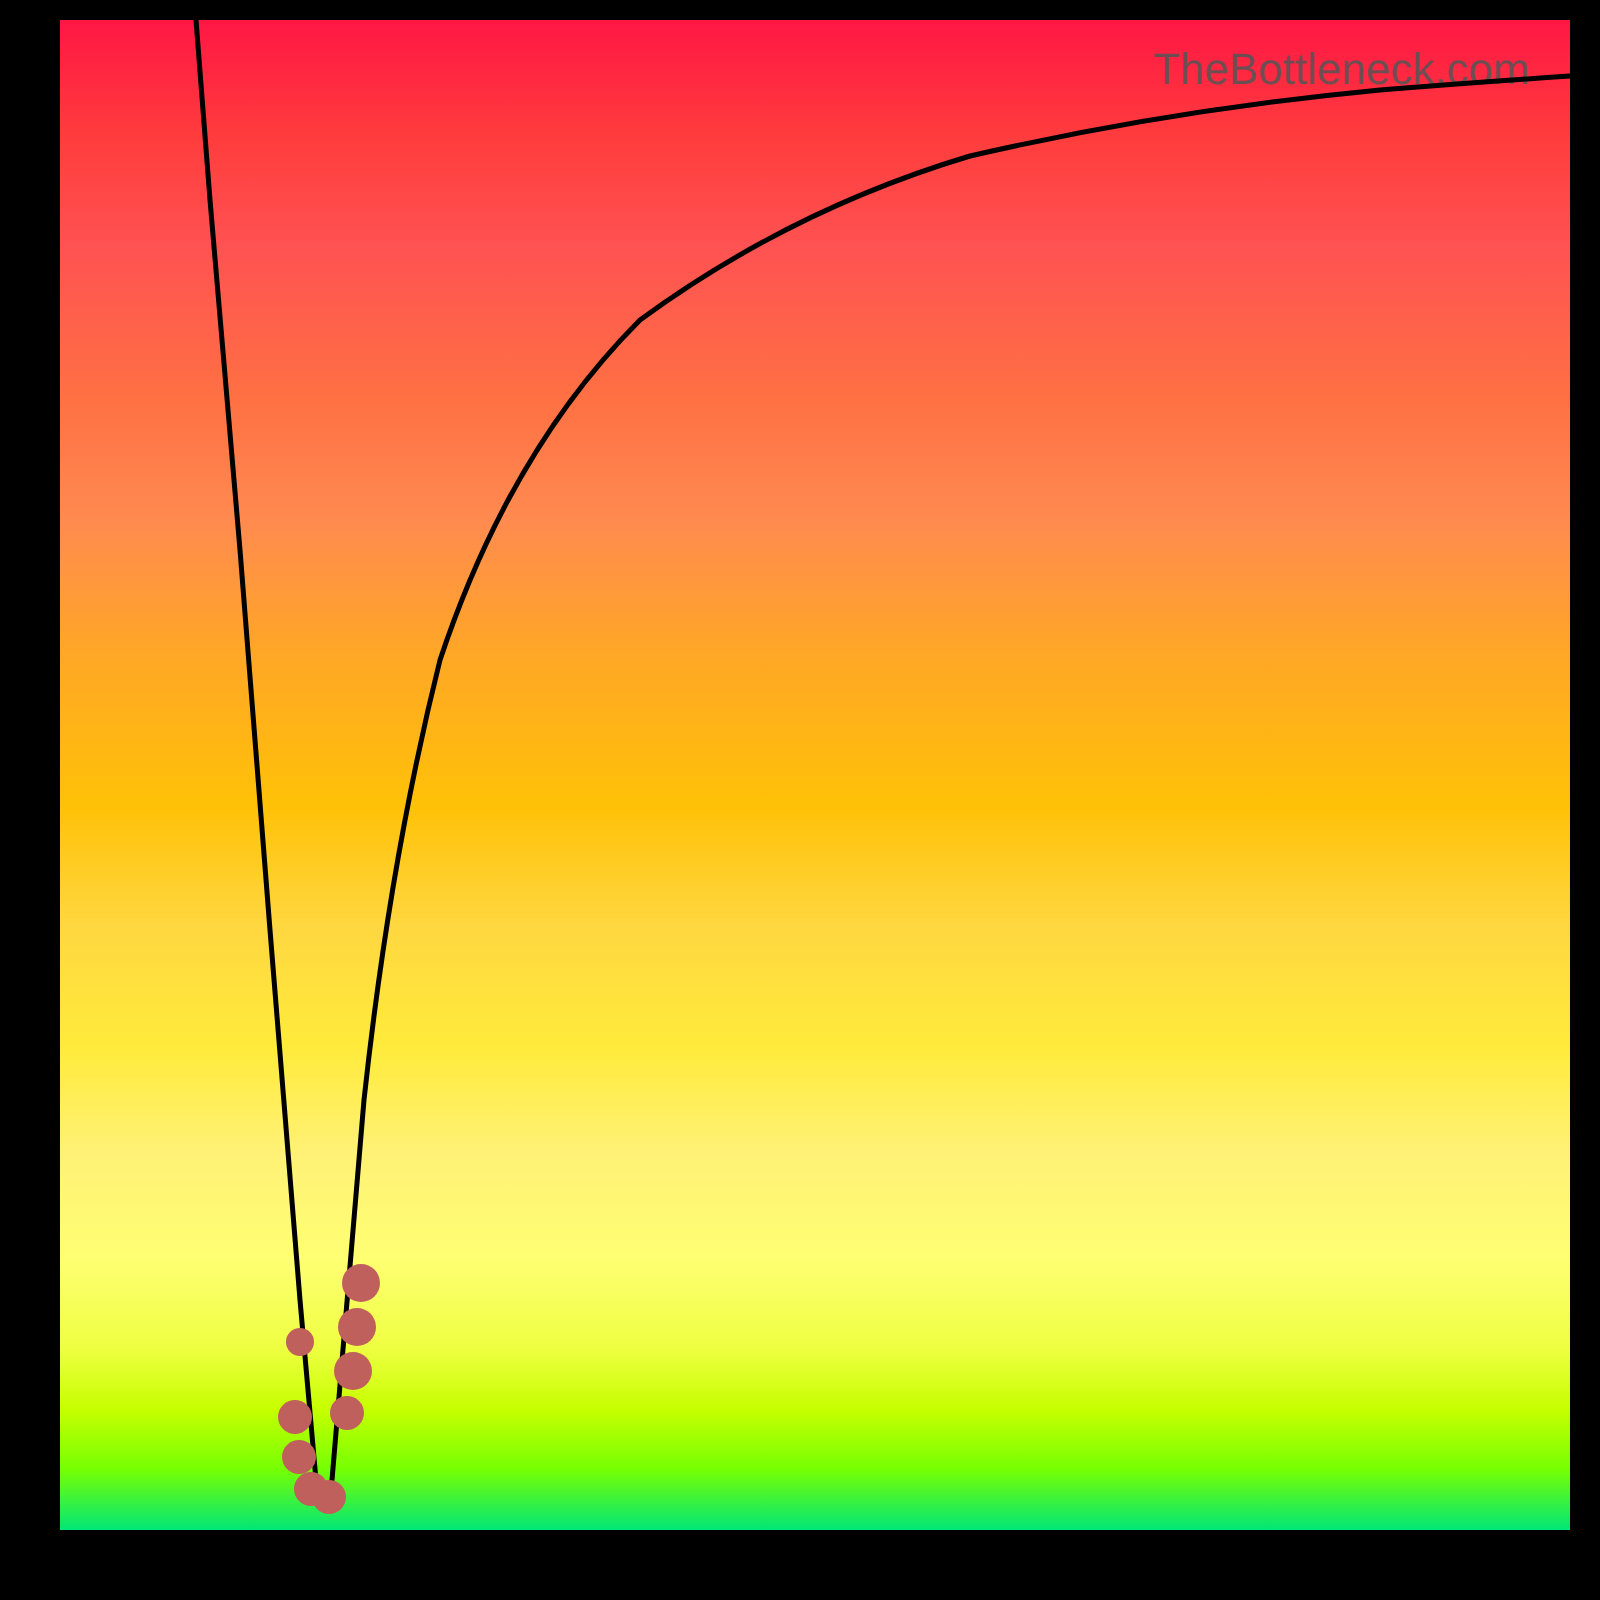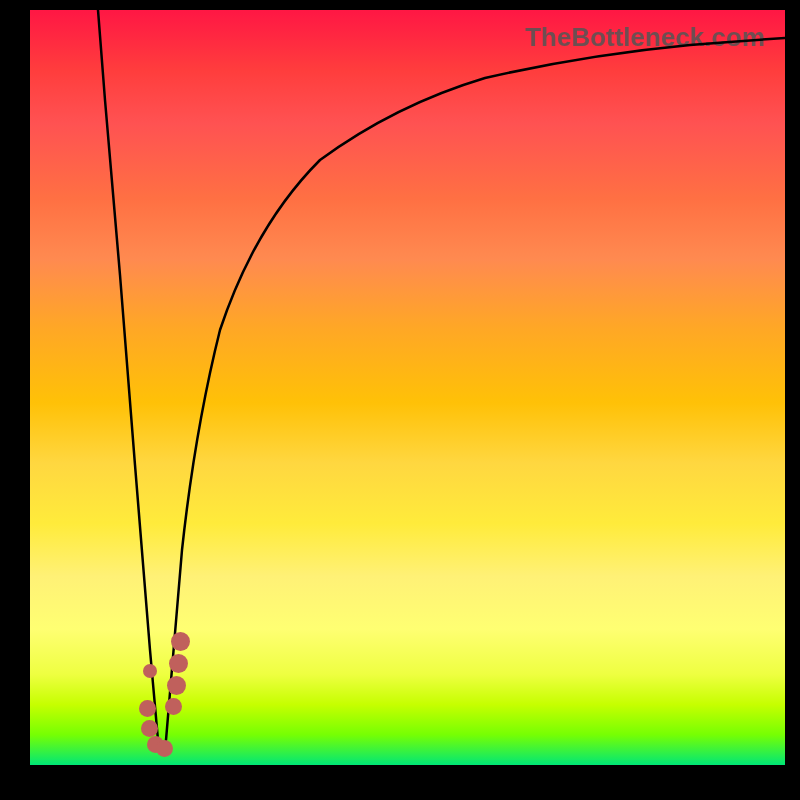--- a/index.html
+++ b/index.html
@@ -33,22 +33,22 @@
       #76ff03 96%,
       #00e676 100%
     );
     overflow: hidden;
   }
   .watermark {
     position: absolute;
     top: 12px;
     right: 20px;
     font-family: Arial, sans-serif;
-    font-size: 26px;
-    font-weight: bold;
+    font-size: 22px;
+    font-weight: normal;
     color: #555;
     opacity: 0.85;
   }
   svg.curves {
     position: absolute;
     left: 0; top: 0;
     width: 100%;
     height: 100%;
   }
   .marker {

